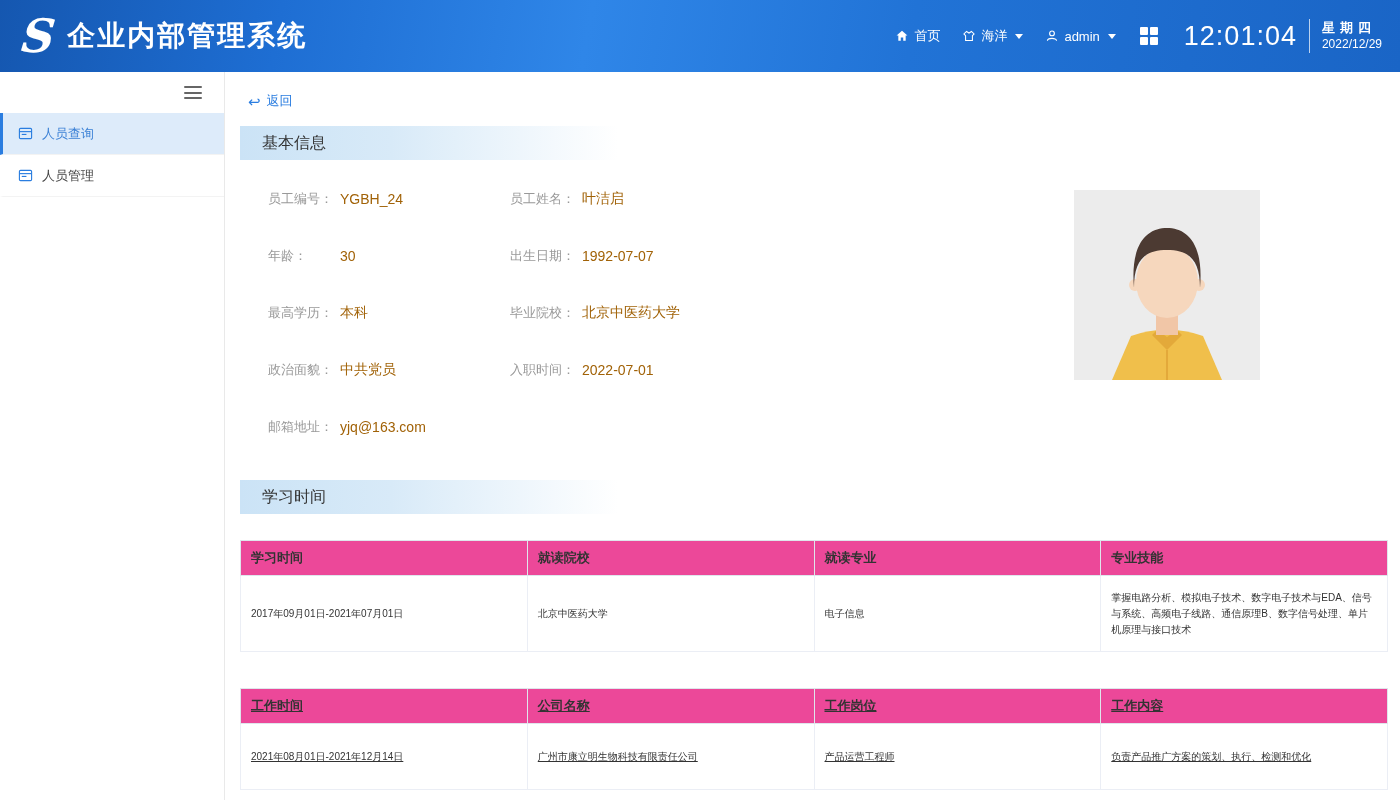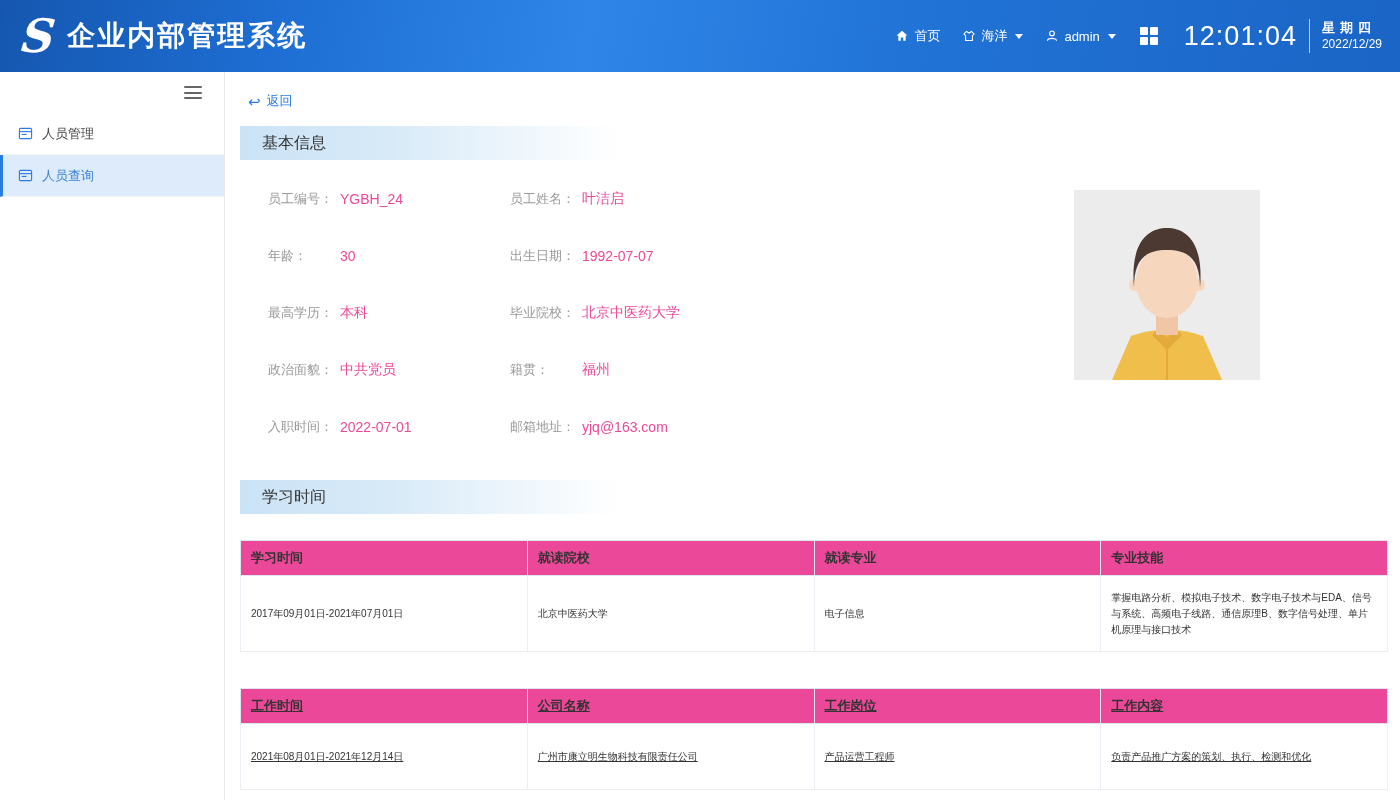--- a/index.html
+++ b/index.html
@@ -50,21 +50,21 @@
   .back-arrow { font-size:15px; line-height:1; }
   .section-title {
     width:378px; height:34px; display:flex; align-items:center; padding-left:22px;
     font-size:16px; color:#333;
     background:linear-gradient(90deg,#cbe3f6 0%,#d8eaf8 40%,rgba(216,234,248,0) 100%);
   }
   .info-wrap { display:flex; padding:30px 0 0 28px; }
   .fields { display:grid; grid-template-columns:242px 400px; row-gap:39px; align-content:start; }
   .field { display:flex; align-items:center; font-size:13px; }
   .field .lbl { color:#999; width:72px; flex-shrink:0; }
-  .field .val { color:#ec4899; font-size:14px; }
+  .field .val { color:#a16207; font-size:14px; }
   .avatar-box { margin-left:auto; margin-right:128px; width:186px; height:190px; flex-shrink:0; }
 
   .we-section { margin-top:44px; }
   .table-wrap { margin-top:26px; }
   .table-wrap.second { margin-top:36px;text-decoration:underline; }
   table { width:100%; border-collapse:collapse; table-layout:fixed; }
   th {
     background:#ec4899; font-size:13px; color:#333; text-align:left;
     padding:8px 10px; border:1px solid #dfe6ec; font-weight:bold;
   }
@@ -124,37 +124,37 @@
   </div>
 </div>
 
 <div class="sidebar">
   <div class="hamburger">
     <i></i>
       <i></i>
       <i></i>
   </div>
 
+  <div class="menu-item active">
+    <svg class="icon-svg" width="15" height="15" viewBox="0 0 16 16">
+      <rect x="1.5" y="2.5" width="13" height="11" rx="1.2" fill="none" stroke="#2a7de0" stroke-width="1.2"></rect>
+      <line x1="1.5" y1="6" x2="14.5" y2="6" stroke="#2a7de0" stroke-width="1.2"></line>
+      <line x1="4" y1="9" x2="9" y2="9" stroke="#2a7de0" stroke-width="1.2"></line>
+    </svg>
+    <span>人员查询</span>
+  </div>
+
   <div class="menu-item">
     <svg class="icon-svg" width="15" height="15" viewBox="0 0 16 16">
       <rect x="1.5" y="2.5" width="13" height="11" rx="1.2" fill="none" stroke="#2a7de0" stroke-width="1.2"></rect>
       <line x1="1.5" y1="6" x2="14.5" y2="6" stroke="#2a7de0" stroke-width="1.2"></line>
       <line x1="4" y1="9" x2="9" y2="9" stroke="#2a7de0" stroke-width="1.2"></line>
     </svg>
     <span>人员管理</span>
   </div>
-
-  <div class="menu-item active">
-    <svg class="icon-svg" width="15" height="15" viewBox="0 0 16 16">
-      <rect x="1.5" y="2.5" width="13" height="11" rx="1.2" fill="none" stroke="#2a7de0" stroke-width="1.2"></rect>
-      <line x1="1.5" y1="6" x2="14.5" y2="6" stroke="#2a7de0" stroke-width="1.2"></line>
-      <line x1="4" y1="9" x2="9" y2="9" stroke="#2a7de0" stroke-width="1.2"></line>
-    </svg>
-    <span>人员查询</span>
-  </div>
 </div>
 
 <div class="main">
 
   <div class="back">
     <span class="back-arrow">↩</span>
     <span>返回</span>
   </div>
 
   
@@ -184,24 +184,20 @@
         <span class="lbl">最高学历：</span>
         <span class="val">本科</span>
       </div>
       <div class="field">
         <span class="lbl">毕业院校：</span>
         <span class="val">北京中医药大学</span>
       </div>
       <div class="field">
         <span class="lbl">政治面貌：</span>
         <span class="val">中共党员</span>
-      </div>
-      <div class="field">
-        <span class="lbl">籍贯：</span>
-        <span class="val">福州</span>
       </div>
       <div class="field">
         <span class="lbl">入职时间：</span>
         <span class="val">2022-07-01</span>
       </div>
       <div class="field">
         <span class="lbl">邮箱地址：</span>
         <span class="val">yjq@163.com</span>
       </div>
     </div>

